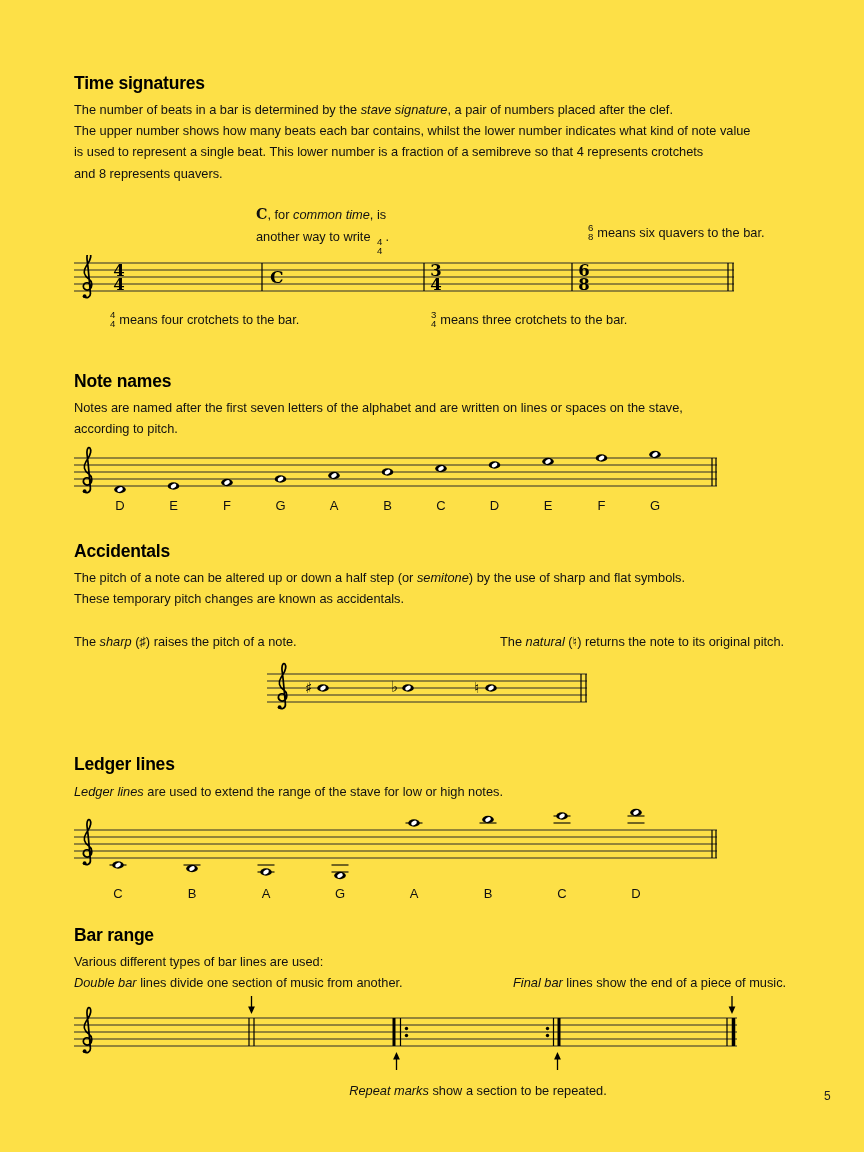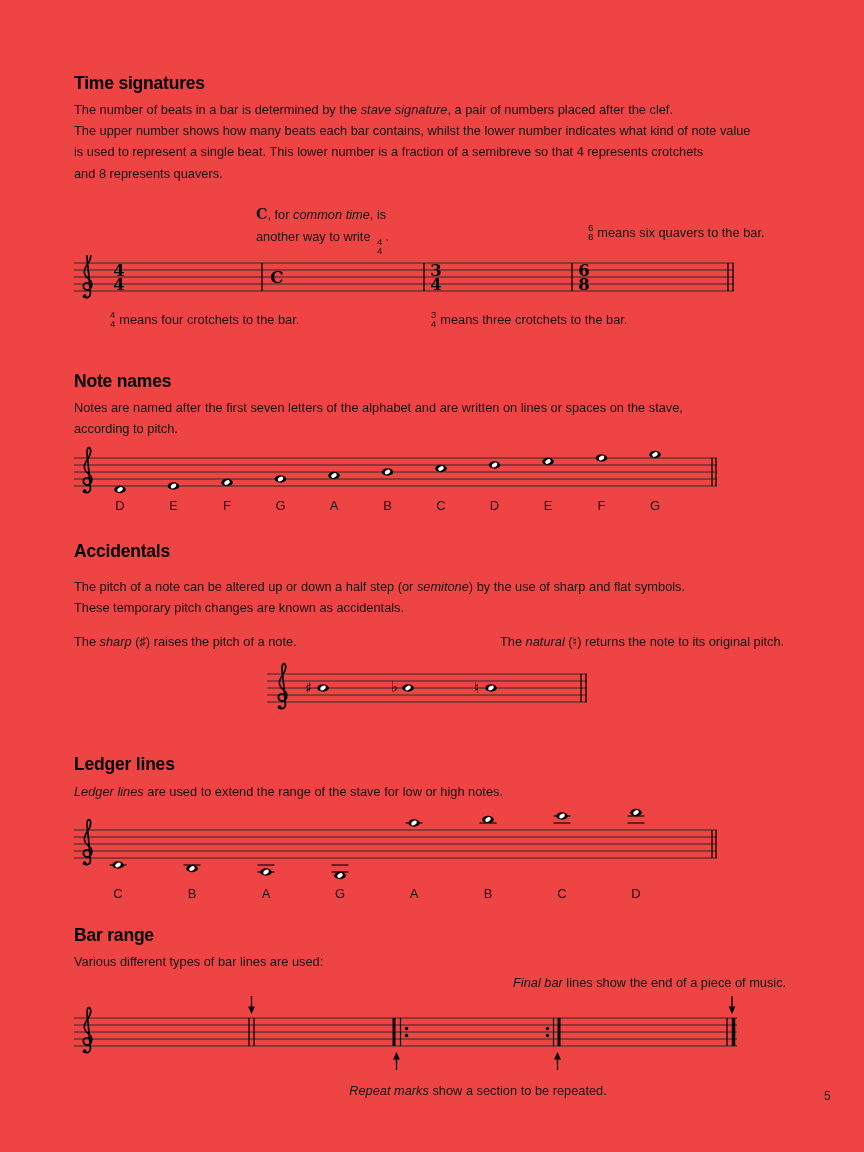--- a/index.html
+++ b/index.html
@@ -1,17 +1,17 @@
 <!DOCTYPE html>
 <html><head>
 <meta charset="utf-8">
 <style>
   html,body{margin:0;padding:0;background:#e8e8e8;}
   .page{
-    position:relative;width:864px;height:1152px;background:#ef4444;
+    position:relative;width:864px;height:1152px;background:#fde047;
     font-family:"Liberation Sans",sans-serif;color:#111;margin:0 auto;
     overflow:hidden;
   }
   .abs{position:absolute;}
   h2{
     margin:0;font-size:17.5px;font-weight:bold;letter-spacing:-0.2px;color:#000;
     font-family:"Liberation Sans",sans-serif;
   }
   .body-text{font-size:12.8px;line-height:21.2px;}
   .line{white-space:nowrap;}
@@ -171,21 +171,21 @@
       <text class="notelabel" x="313.5" y="64" text-anchor="middle">B</text>
       <text class="notelabel" x="367" y="64" text-anchor="middle">C</text>
       <text class="notelabel" x="420.5" y="64" text-anchor="middle">D</text>
       <text class="notelabel" x="474" y="64" text-anchor="middle">E</text>
       <text class="notelabel" x="527.5" y="64" text-anchor="middle">F</text>
       <text class="notelabel" x="581" y="64" text-anchor="middle">G</text>
     </g>
   </svg>
 
   <h2 class="abs" style="left:74px;top:541px;">Accidentals</h2>
-  <div class="abs body-text" style="left:74px;top:567px;width:740px;margin-top:9px;">
+  <div class="abs body-text" style="left:74px;top:567px;width:740px;">
     <div class="line"><span>The pitch of a note can be altered up or down a half step (or </span><span class="it">semitone</span><span>) by the use of sharp and flat symbols.</span></div>
     <div class="line"><span>These temporary pitch changes are known as accidentals.</span></div>
   </div>
   <div class="abs body-text" style="left:74px;top:631px;width:740px;height:22px;">
     <span class="abs line" style="left:0;top:0;"><span>The </span><span class="it">sharp</span><span> (♯) raises the pitch of a note.</span></span>
     <span class="abs line" style="left:426px;top:0;"><span>The </span><span class="it">natural</span><span> (♮) returns the note to its original pitch.</span></span>
   </div>
 
   <svg class="abs" style="left:267px;top:658px;" width="324" height="58">
     <g stroke="#2a2a2a" stroke-width="1">
@@ -263,20 +263,21 @@
       <text class="notelabel" x="340" y="98" text-anchor="middle">A</text>
       <text class="notelabel" x="414" y="98" text-anchor="middle">B</text>
       <text class="notelabel" x="488" y="98" text-anchor="middle">C</text>
       <text class="notelabel" x="562" y="98" text-anchor="middle">D</text>
     </g>
   </svg>
 
   <h2 class="abs" style="left:74px;top:925px;">Bar range</h2>
   <div class="abs body-text line" style="left:74px;top:951px;">Various different types of bar lines are used:</div>
   <div class="abs body-text" style="left:74px;top:972px;width:740px;height:22px;">
+    <span class="abs line" style="left:0;top:0;"><span class="it">Double bar</span><span> lines divide one section of music from another.</span></span>
     <span class="abs line" style="left:439px;top:0;"><span class="it">Final bar</span><span> lines show the end of a piece of music.</span></span>
   </div>
 
   <svg class="abs" style="left:74px;top:993px;" width="668" height="86">
     <g stroke="#2a2a2a" stroke-width="1">
       <line x1="0" y1="25" x2="663" y2="25"></line>
         <line x1="0" y1="32" x2="663" y2="32"></line>
       <line x1="0" y1="39" x2="663" y2="39"></line>
         <line x1="0" y1="46" x2="663" y2="46"></line>
       <line x1="0" y1="53" x2="663" y2="53"></line>

